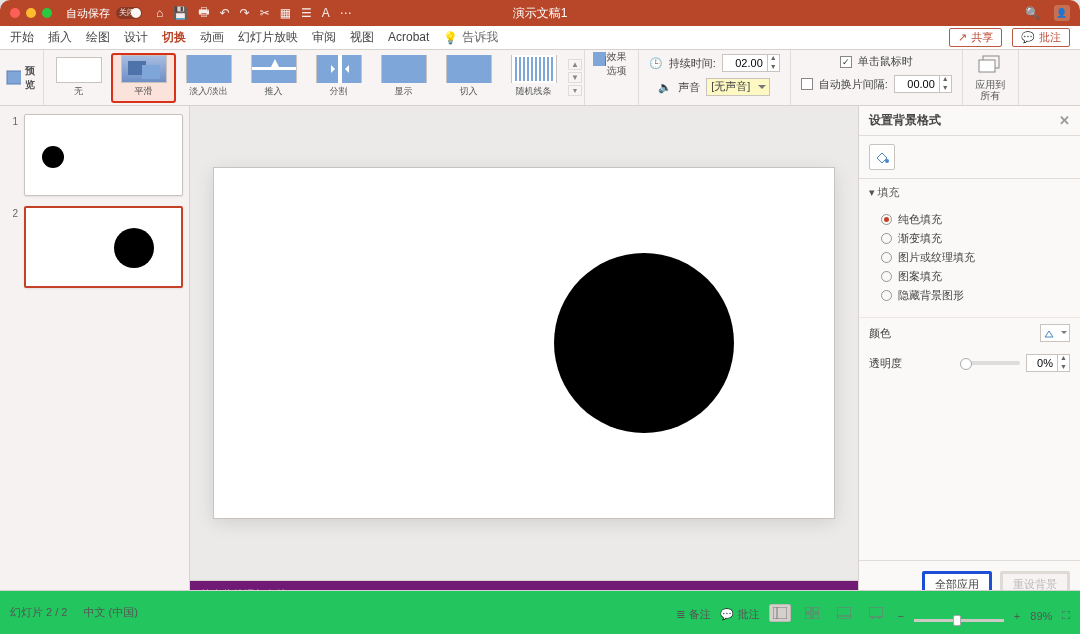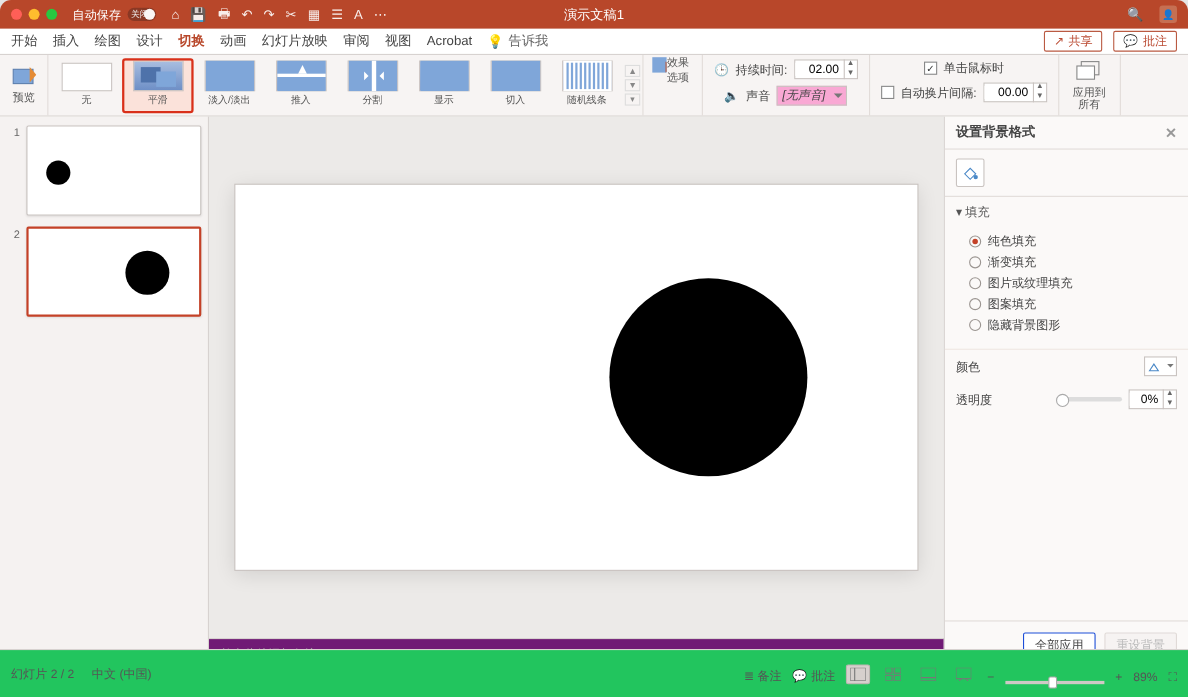--- a/index.html
+++ b/index.html
@@ -20,39 +20,39 @@
   .avatar{width:16px;height:16px;border-radius:3px;background:#c66f52;display:flex;align-items:center;justify-content:center;}
   
   .menubar{height:24px;background:#fff;border-bottom:1px solid #d7d2d0;display:flex;align-items:center;padding:0 10px;font-size:12px;color:#444;}
   .menubar .tab{margin-right:14px;cursor:default;}
   .menubar .tell{display:flex;align-items:center;gap:4px;color:#666;}
   .menubar .right{margin-left:auto;display:flex;gap:10px;}
   .menubar .rightbtn{border:1px solid #ba5a42;color:#ba4a32;padding:1px 8px;border-radius:2px;font-size:11px;display:flex;gap:4px;align-items:center;}
   
   .ribbon{height:56px;background:#f7f4f3;border-bottom:1px solid #d7d2d0;display:flex;align-items:stretch;}
   .rgroup{display:flex;align-items:center;border-right:1px solid #e2dcd9;padding:0 6px;}
-  .preview{flex-direction:column;justify-content:center;align-items:center;gap:2px;width:44px;}
+  .preview{flex-direction:row;justify-content:center;align-items:center;gap:2px;width:44px;font-weight:bold;}
   .preview svg{}
   .preview .lbl{font-size:10px;color:#555;text-align:center;}
   .transitions{padding:0 2px;}
   .trbtn{width:63px;height:48px;margin:4px 1px;border:1px solid transparent;display:flex;flex-direction:column;align-items:center;justify-content:flex-end;gap:2px;padding-bottom:3px;border-radius:2px;position:relative;}
   .trbtn .thumb{width:46px;height:28px;background:linear-gradient(#a8bde0,#6e8fc6);border:1px solid #c9c3c0;margin-top:2px;display:flex;align-items:center;justify-content:center;}
   .trbtn .thumb.none{background:#fff;}
   .trbtn .lbl{font-size:9px;color:#555;}
   .trbtn.sel{background:#fbe2da;border:1px solid #e6b2a2;}
   .hl{position:absolute;inset:-2px;border:2px solid #d9301a;border-radius:3px;pointer-events:none;}
   .effectopt{flex-direction:row;justify-content:center;align-items:flex-start;width:54px;}
   .effectopt .lbl{font-size:10px;color:#555;}
   .timing{flex:0 0 auto;padding:4px 10px;display:flex;flex-direction:column;gap:6px;font-size:11px;color:#444;}
   .timing .row{display:flex;align-items:center;gap:6px;}
   .spin{display:flex;align-items:center;border:1px solid #c9c3c0;background:#fff;height:18px;}
   .spin input{border:none;width:44px;font-size:11px;text-align:right;padding:0 4px;outline:none;}
   .spin .arrows{width:12px;display:flex;flex-direction:column;border-left:1px solid #c9c3c0;}
   .spin .arrows div{height:9px;font-size:7px;line-height:7px;text-align:center;color:#666;}
-  .select{border:1px solid #c9c3c0;background:#f9a8d4;height:18px;font-size:11px;padding:0 14px 0 4px;min-width:64px;position:relative;font-style:italic;}
+  .select{border:1px solid #c9c3c0;background:#fef9c3;height:18px;font-size:11px;padding:0 14px 0 4px;min-width:64px;position:relative;}
   .select::after{content:"";position:absolute;right:3px;top:6px;border:4px solid transparent;border-top-color:#777;}
   .advance{padding:4px 10px;font-size:11px;color:#444;display:flex;flex-direction:column;gap:6px;}
   .advance .row{display:flex;align-items:center;gap:6px;}
   .chk{width:12px;height:12px;border:1px solid #888;background:#fff;display:inline-flex;align-items:center;justify-content:center;font-size:9px;color:#333;}
   .applyall{flex-direction:column;align-items:center;justify-content:center;width:56px;}
   .applyall .lbl{font-size:10px;color:#555;text-align:center;line-height:1.1;margin-top:2px;}
   
   .body{position:absolute;top:106px;bottom:26px;left:0;right:0;display:flex;}
   .thumbs{width:190px;border-right:1px solid #d7d2d0;background:#f5f2f1;padding:8px 6px;overflow:auto;}
   .twrap{display:flex;gap:6px;margin-bottom:10px;}
@@ -73,21 +73,21 @@
   .pane .sectbody{padding:2px 10px 10px 22px;font-size:11px;color:#444;}
   .radio{display:flex;align-items:center;gap:6px;margin:4px 0;}
   .rdot{width:11px;height:11px;border:1px solid #9a9490;border-radius:50%;display:inline-flex;align-items:center;justify-content:center;}
   .rdot.on::after{content:"";width:5px;height:5px;background:#c44127;border-radius:50%;}
   .proprow{display:flex;align-items:center;justify-content:space-between;padding:6px 10px;font-size:11px;color:#444;}
   .colorbtn{width:30px;height:18px;border:1px solid #c9c3c0;background:#fff;position:relative;}
   .colorbtn::after{content:"";position:absolute;right:2px;top:6px;border:3px solid transparent;border-top-color:#777;}
   .slider{width:60px;height:4px;background:#ddd;border-radius:2px;position:relative;}
   .slider::after{content:"";position:absolute;left:0;top:-3px;width:10px;height:10px;border-radius:50%;background:#fff;border:1px solid #aaa;}
   .panefooter{margin-top:auto;padding:10px;display:flex;gap:8px;justify-content:flex-end;border-top:1px solid #e2dcd9;}
-  .btn{font-size:11px;padding:3px 10px;border:1px solid #1d4ed8;background:#fff;border-radius:2px;color:#444;}
+  .btn{font-size:11px;padding:3px 10px;border:3px solid #1d4ed8;background:#fff;border-radius:2px;color:#444;}
   .btn.dis{color:#bbb;border-color:#e0dad7;background:#f6f3f2;}
   
   .status{position:absolute;bottom:0;left:0;right:0;height:44px;background:#22c55e;border-top:1px solid #d7d2d0;display:flex;align-items:center;font-size:11px;color:#555;padding:0 10px;gap:16px;}
   .status .right{margin-left:auto;display:flex;align-items:flex-end;gap:10px;}
   .viewbtn{width:22px;height:18px;border:1px solid transparent;display:flex;align-items:center;justify-content:center;border-radius:2px;}
   .viewbtn.active{background:#d6d0cd;border-color:#bdb6b2;}
   .zoomslider{width:90px;height:3px;background:#cfc9c5;position:relative;}
   .zoomslider::before{content:"";position:absolute;left:50%;top:-2px;width:1px;height:7px;background:#b3aca8;}
   .zoomslider .knob{position:absolute;left:44%;top:-4px;width:8px;height:11px;background:#fff;border:1px solid #aaa;border-radius:2px;}
   .glyph{font-size:12px;}

